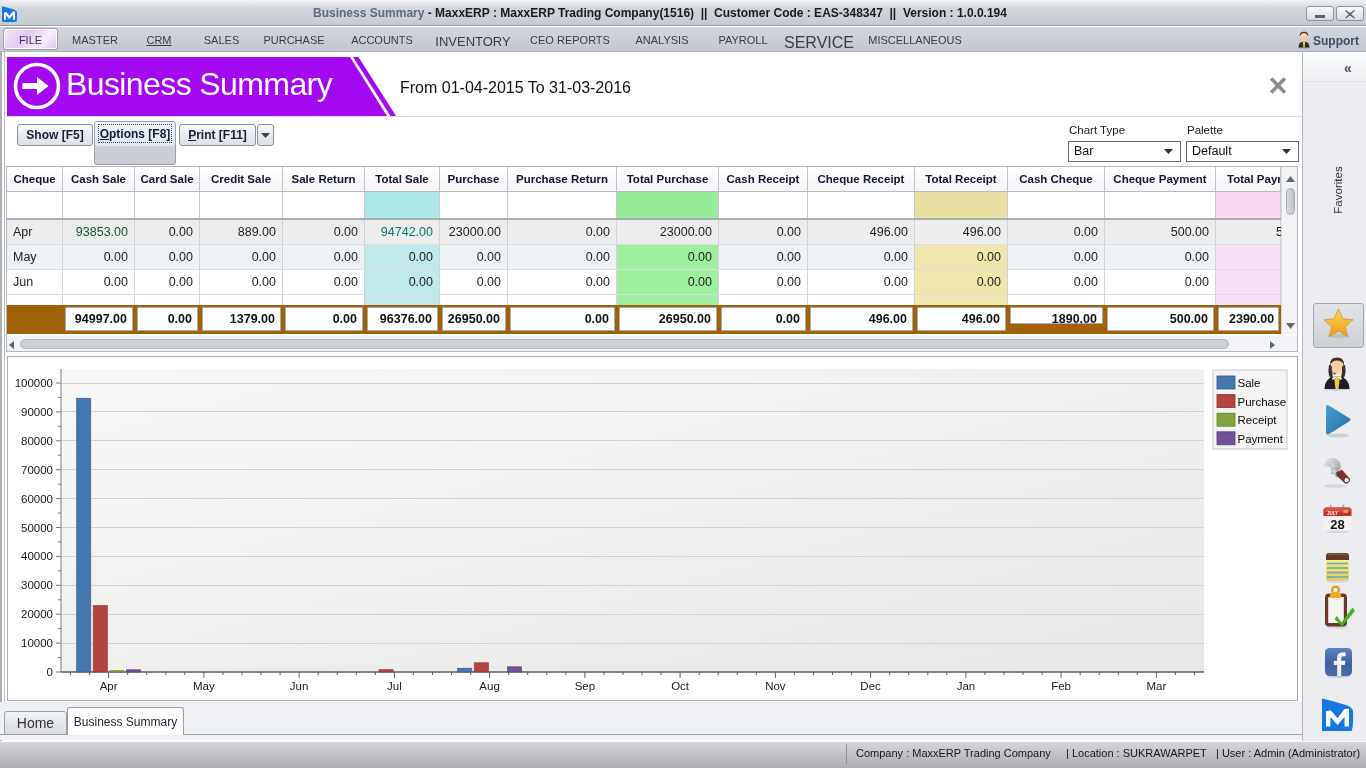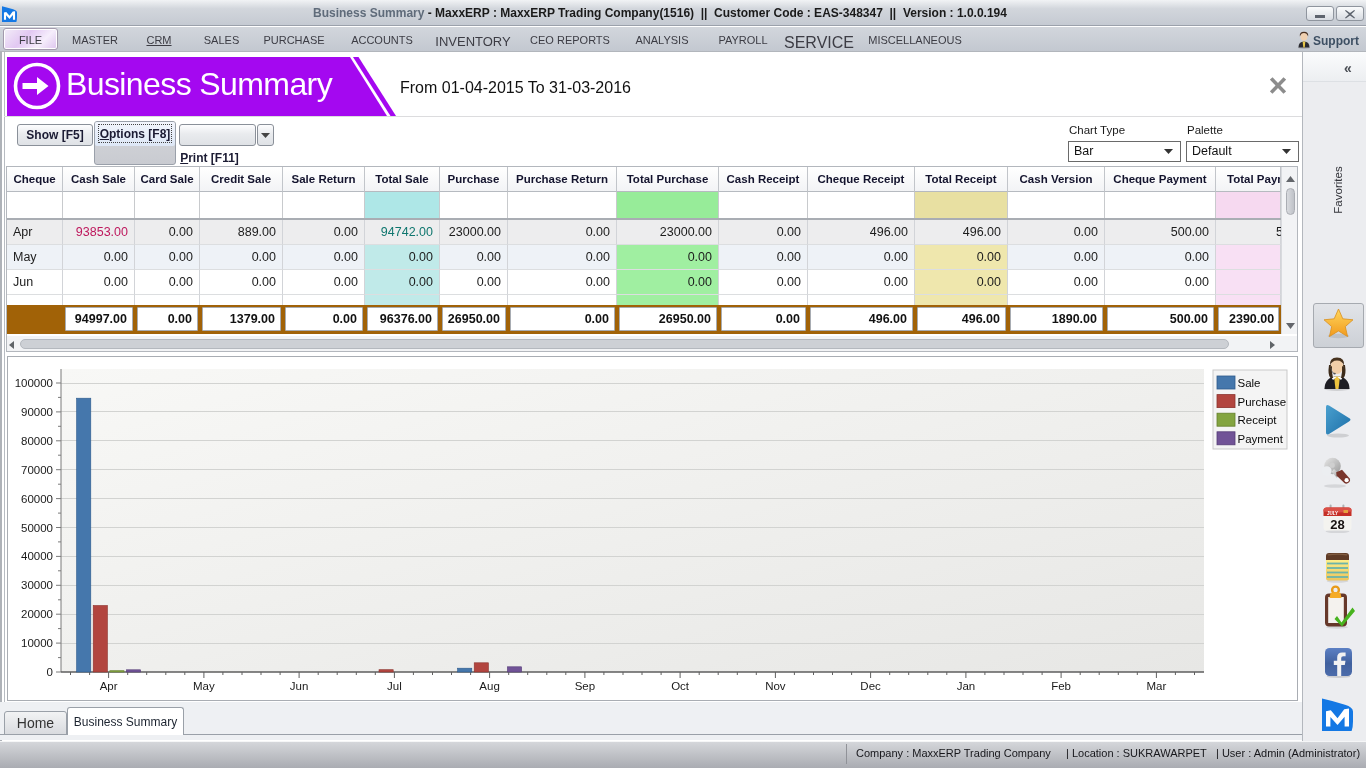--- a/index.html
+++ b/index.html
@@ -59,21 +59,21 @@
     </g>
   </svg>
 <div class="ab" style="left:4px;top:116px;width:1298px;height:1px;background:#dcdcde;"></div>
 <div class="ab" style="left:17px;top:124px;width:76px;height:22px;background:linear-gradient(#fdfdfe,#e9ebee 45%,#dfe2e6);border:1px solid #8a9099;border-radius:3px;"></div>
 <div class="ab" style="left:17px;top:128px;width:76px;text-align:center;font-size:12px;font-weight:bold;color:#1b1b33;">Show [F5]</div>
 <div class="ab" style="left:94px;top:121px;width:82px;height:44px;background:linear-gradient(#d4d6da,#c9cbd1);border:1px solid #9aa0aa;border-radius:3px;"></div>
 <div class="ab" style="left:95px;top:122px;width:80px;height:24px;background:linear-gradient(#f2f5fc,#dde7f6);border-radius:2px;"></div>
 <div class="ab" style="left:98px;top:124px;width:74px;height:19px;border:1px dotted #444;"></div>
 <div class="ab" style="left:95px;top:127px;width:80px;text-align:center;font-size:12px;font-weight:bold;color:#1b1b33;"><span style="text-decoration:underline">O</span>ptions [F8]</div>
 <div class="ab" style="left:179px;top:124px;width:77px;height:22px;background:linear-gradient(#fdfdfe,#e9ebee 45%,#dfe2e6);border:1px solid #8a9099;border-radius:3px;"></div>
-<div class="ab" style="left:171px;top:128px;width:77px;text-align:center;font-size:12px;font-weight:bold;color:#1b1b33;margin-top:23px;"><span style="text-decoration:underline">P</span>rint [F11]</div>
+<div class="ab" style="left:179px;top:128px;width:77px;text-align:center;font-size:12px;font-weight:bold;color:#1b1b33;"><span style="text-decoration:underline">P</span>rint [F11]</div>
 <div class="ab" style="left:257px;top:124px;width:17px;height:22px;background:linear-gradient(#fdfdfe,#e9ebee 45%,#dfe2e6);border:1px solid #8a9099;border-radius:3px;"></div>
 <div class="ab" style="left:257px;top:128px;width:17px;text-align:center;font-size:12px;font-weight:bold;color:#1b1b33;"></div>
 <svg class="ab" style="left:261px;top:133px" width="9" height="5" viewBox="0 0 9 5">
     <path d="M0 0 L9 0 L4.5 5 Z" fill="#444"></path>
   </svg>
 <div class="ab" style="left:1069px;top:124px;font-size:11.5px;color:#1a1a1a;">Chart Type</div>
 <div class="ab" style="left:1187px;top:124px;font-size:11.5px;color:#1a1a1a;">Palette</div>
 <div class="ab" style="left:1068px;top:141px;width:113px;height:21px;background:#fff;border:1px solid #6a6a6a;"></div>
 <div class="ab" style="left:1074px;top:144px;font-size:12.5px;color:#111;">Bar</div>
 <svg class="ab" style="left:1164px;top:149px" width="9" height="5" viewBox="0 0 9 5">
@@ -91,21 +91,21 @@
 <div style="position:absolute;left:128px;top:0;width:65px;height:25px;border-right:1px solid #c2c5ca;border-bottom:1px solid #b6bac0;text-align:center;font-size:11.5px;font-weight:bold;color:#14142e;line-height:24px;white-space:nowrap;overflow:hidden;">Card Sale</div>
 <div style="position:absolute;left:193px;top:0;width:83px;height:25px;border-right:1px solid #c2c5ca;border-bottom:1px solid #b6bac0;text-align:center;font-size:11.5px;font-weight:bold;color:#14142e;line-height:24px;white-space:nowrap;overflow:hidden;">Credit Sale</div>
 <div style="position:absolute;left:276px;top:0;width:82px;height:25px;border-right:1px solid #c2c5ca;border-bottom:1px solid #b6bac0;text-align:center;font-size:11.5px;font-weight:bold;color:#14142e;line-height:24px;white-space:nowrap;overflow:hidden;">Sale Return</div>
 <div style="position:absolute;left:358px;top:0;width:75px;height:25px;border-right:1px solid #c2c5ca;border-bottom:1px solid #b6bac0;text-align:center;font-size:11.5px;font-weight:bold;color:#14142e;line-height:24px;white-space:nowrap;overflow:hidden;">Total Sale</div>
 <div style="position:absolute;left:433px;top:0;width:68px;height:25px;border-right:1px solid #c2c5ca;border-bottom:1px solid #b6bac0;text-align:center;font-size:11.5px;font-weight:bold;color:#14142e;line-height:24px;white-space:nowrap;overflow:hidden;">Purchase</div>
 <div style="position:absolute;left:501px;top:0;width:109px;height:25px;border-right:1px solid #c2c5ca;border-bottom:1px solid #b6bac0;text-align:center;font-size:11.5px;font-weight:bold;color:#14142e;line-height:24px;white-space:nowrap;overflow:hidden;">Purchase Return</div>
 <div style="position:absolute;left:610px;top:0;width:102px;height:25px;border-right:1px solid #c2c5ca;border-bottom:1px solid #b6bac0;text-align:center;font-size:11.5px;font-weight:bold;color:#14142e;line-height:24px;white-space:nowrap;overflow:hidden;">Total Purchase</div>
 <div style="position:absolute;left:712px;top:0;width:89px;height:25px;border-right:1px solid #c2c5ca;border-bottom:1px solid #b6bac0;text-align:center;font-size:11.5px;font-weight:bold;color:#14142e;line-height:24px;white-space:nowrap;overflow:hidden;">Cash Receipt</div>
 <div style="position:absolute;left:801px;top:0;width:107px;height:25px;border-right:1px solid #c2c5ca;border-bottom:1px solid #b6bac0;text-align:center;font-size:11.5px;font-weight:bold;color:#14142e;line-height:24px;white-space:nowrap;overflow:hidden;">Cheque Receipt</div>
 <div style="position:absolute;left:908px;top:0;width:93px;height:25px;border-right:1px solid #c2c5ca;border-bottom:1px solid #b6bac0;text-align:center;font-size:11.5px;font-weight:bold;color:#14142e;line-height:24px;white-space:nowrap;overflow:hidden;">Total Receipt</div>
-<div style="position:absolute;left:1001px;top:0;width:97px;height:25px;border-right:1px solid #c2c5ca;border-bottom:1px solid #b6bac0;text-align:center;font-size:11.5px;font-weight:bold;color:#14142e;line-height:24px;white-space:nowrap;overflow:hidden;">Cash Version</div>
+<div style="position:absolute;left:1001px;top:0;width:97px;height:25px;border-right:1px solid #c2c5ca;border-bottom:1px solid #b6bac0;text-align:center;font-size:11.5px;font-weight:bold;color:#14142e;line-height:24px;white-space:nowrap;overflow:hidden;">Cash Cheque</div>
 <div style="position:absolute;left:1098px;top:0;width:111px;height:25px;border-right:1px solid #c2c5ca;border-bottom:1px solid #b6bac0;text-align:center;font-size:11.5px;font-weight:bold;color:#14142e;line-height:24px;white-space:nowrap;overflow:hidden;">Cheque Payment</div>
 <div style="position:absolute;left:1209px;top:0;width:65px;height:25px;border-right:1px solid #c2c5ca;border-bottom:1px solid #b6bac0;text-align:left;padding-left:11px;font-size:11.5px;font-weight:bold;color:#14142e;line-height:24px;white-space:nowrap;overflow:hidden;">Total Paym</div>
 </div>
 <div class="ab" style="left:7px;top:192px;width:1274px;height:26px;background:#fff;overflow:hidden;">
 <div style="position:absolute;left:0px;top:0;width:56px;height:26px;border-right:1px solid #c8cacd;background:#fff;"></div>
 <div style="position:absolute;left:56px;top:0;width:72px;height:26px;border-right:1px solid #c8cacd;background:#fff;"></div>
 <div style="position:absolute;left:128px;top:0;width:65px;height:26px;border-right:1px solid #c8cacd;background:#fff;"></div>
 <div style="position:absolute;left:193px;top:0;width:83px;height:26px;border-right:1px solid #c8cacd;background:#fff;"></div>
 <div style="position:absolute;left:276px;top:0;width:82px;height:26px;border-right:1px solid #c8cacd;background:#fff;"></div>
 <div style="position:absolute;left:358px;top:0;width:75px;height:26px;border-right:1px solid #c8cacd;background:#aee7e7;"></div>
@@ -115,21 +115,21 @@
 <div style="position:absolute;left:712px;top:0;width:89px;height:26px;border-right:1px solid #c8cacd;background:#fff;"></div>
 <div style="position:absolute;left:801px;top:0;width:107px;height:26px;border-right:1px solid #c8cacd;background:#fff;"></div>
 <div style="position:absolute;left:908px;top:0;width:93px;height:26px;border-right:1px solid #c8cacd;background:#e8e0a2;"></div>
 <div style="position:absolute;left:1001px;top:0;width:97px;height:26px;border-right:1px solid #c8cacd;background:#fff;"></div>
 <div style="position:absolute;left:1098px;top:0;width:111px;height:26px;border-right:1px solid #c8cacd;background:#fff;"></div>
 <div style="position:absolute;left:1209px;top:0;width:65px;height:26px;border-right:1px solid #c8cacd;background:#f6d9f0;"></div>
 </div>
 <div class="ab" style="left:7px;top:218px;width:1274px;height:2px;background:#a9adb3;"></div>
 <div class="ab" style="left:7px;top:220px;width:1274px;height:25px;background:#ededee;overflow:hidden;">
 <div style="position:absolute;left:0px;top:0;width:56px;height:25px;border-right:1px solid #d2d4d8;border-bottom:1px solid #dcdee0;text-align:left;padding-left:6px;font-size:12.5px;color:#1c1c1c;line-height:25px;white-space:nowrap;">Apr</div>
-<div style="position:absolute;left:56px;top:0;width:72px;height:25px;border-right:1px solid #d2d4d8;border-bottom:1px solid #dcdee0;text-align:right;padding-right:6px;font-size:12.5px;color:#be185d;line-height:25px;white-space:nowrap;">93853.00</div>
+<div style="position:absolute;left:56px;top:0;width:72px;height:25px;border-right:1px solid #d2d4d8;border-bottom:1px solid #dcdee0;text-align:right;padding-right:6px;font-size:12.5px;color:#14532d;line-height:25px;white-space:nowrap;">93853.00</div>
 <div style="position:absolute;left:128px;top:0;width:65px;height:25px;border-right:1px solid #d2d4d8;border-bottom:1px solid #dcdee0;text-align:right;padding-right:6px;font-size:12.5px;color:#1c1c1c;line-height:25px;white-space:nowrap;">0.00</div>
 <div style="position:absolute;left:193px;top:0;width:83px;height:25px;border-right:1px solid #d2d4d8;border-bottom:1px solid #dcdee0;text-align:right;padding-right:6px;font-size:12.5px;color:#1c1c1c;line-height:25px;white-space:nowrap;">889.00</div>
 <div style="position:absolute;left:276px;top:0;width:82px;height:25px;border-right:1px solid #d2d4d8;border-bottom:1px solid #dcdee0;text-align:right;padding-right:6px;font-size:12.5px;color:#1c1c1c;line-height:25px;white-space:nowrap;">0.00</div>
 <div style="position:absolute;left:358px;top:0;width:75px;height:25px;border-right:1px solid #d2d4d8;border-bottom:1px solid #dcdee0;text-align:right;padding-right:6px;font-size:12.5px;color:#0f766e;line-height:25px;white-space:nowrap;">94742.00</div>
 <div style="position:absolute;left:433px;top:0;width:68px;height:25px;border-right:1px solid #d2d4d8;border-bottom:1px solid #dcdee0;text-align:right;padding-right:6px;font-size:12.5px;color:#1c1c1c;line-height:25px;white-space:nowrap;">23000.00</div>
 <div style="position:absolute;left:501px;top:0;width:109px;height:25px;border-right:1px solid #d2d4d8;border-bottom:1px solid #dcdee0;text-align:right;padding-right:6px;font-size:12.5px;color:#1c1c1c;line-height:25px;white-space:nowrap;">0.00</div>
 <div style="position:absolute;left:610px;top:0;width:102px;height:25px;border-right:1px solid #d2d4d8;border-bottom:1px solid #dcdee0;text-align:right;padding-right:6px;font-size:12.5px;color:#1c1c1c;line-height:25px;white-space:nowrap;">23000.00</div>
 <div style="position:absolute;left:712px;top:0;width:89px;height:25px;border-right:1px solid #d2d4d8;border-bottom:1px solid #dcdee0;text-align:right;padding-right:6px;font-size:12.5px;color:#1c1c1c;line-height:25px;white-space:nowrap;">0.00</div>
 <div style="position:absolute;left:801px;top:0;width:107px;height:25px;border-right:1px solid #d2d4d8;border-bottom:1px solid #dcdee0;text-align:right;padding-right:6px;font-size:12.5px;color:#1c1c1c;line-height:25px;white-space:nowrap;">496.00</div>
 <div style="position:absolute;left:908px;top:0;width:93px;height:25px;border-right:1px solid #d2d4d8;border-bottom:1px solid #dcdee0;text-align:right;padding-right:6px;font-size:12.5px;color:#1c1c1c;line-height:25px;white-space:nowrap;">496.00</div>
@@ -193,21 +193,21 @@
 <div style="position:absolute;left:130px;top:2px;width:61px;height:24px;background:#fff;border:1px solid #a8acb2;border-radius:1px;text-align:right;padding-right:5px;font-size:12.5px;font-weight:bold;color:#111;line-height:22px;">0.00</div>
 <div style="position:absolute;left:195px;top:2px;width:79px;height:24px;background:#fff;border:1px solid #a8acb2;border-radius:1px;text-align:right;padding-right:5px;font-size:12.5px;font-weight:bold;color:#111;line-height:22px;">1379.00</div>
 <div style="position:absolute;left:278px;top:2px;width:78px;height:24px;background:#fff;border:1px solid #a8acb2;border-radius:1px;text-align:right;padding-right:5px;font-size:12.5px;font-weight:bold;color:#111;line-height:22px;">0.00</div>
 <div style="position:absolute;left:360px;top:2px;width:71px;height:24px;background:#fff;border:1px solid #a8acb2;border-radius:1px;text-align:right;padding-right:5px;font-size:12.5px;font-weight:bold;color:#111;line-height:22px;">96376.00</div>
 <div style="position:absolute;left:435px;top:2px;width:64px;height:24px;background:#fff;border:1px solid #a8acb2;border-radius:1px;text-align:right;padding-right:5px;font-size:12.5px;font-weight:bold;color:#111;line-height:22px;">26950.00</div>
 <div style="position:absolute;left:503px;top:2px;width:105px;height:24px;background:#fff;border:1px solid #a8acb2;border-radius:1px;text-align:right;padding-right:5px;font-size:12.5px;font-weight:bold;color:#111;line-height:22px;">0.00</div>
 <div style="position:absolute;left:612px;top:2px;width:98px;height:24px;background:#fff;border:1px solid #a8acb2;border-radius:1px;text-align:right;padding-right:5px;font-size:12.5px;font-weight:bold;color:#111;line-height:22px;">26950.00</div>
 <div style="position:absolute;left:714px;top:2px;width:85px;height:24px;background:#fff;border:1px solid #a8acb2;border-radius:1px;text-align:right;padding-right:5px;font-size:12.5px;font-weight:bold;color:#111;line-height:22px;">0.00</div>
 <div style="position:absolute;left:803px;top:2px;width:103px;height:24px;background:#fff;border:1px solid #a8acb2;border-radius:1px;text-align:right;padding-right:5px;font-size:12.5px;font-weight:bold;color:#111;line-height:22px;">496.00</div>
 <div style="position:absolute;left:910px;top:2px;width:89px;height:24px;background:#fff;border:1px solid #a8acb2;border-radius:1px;text-align:right;padding-right:5px;font-size:12.5px;font-weight:bold;color:#111;line-height:22px;">496.00</div>
-<div style="position:absolute;left:1003px;top:2px;width:93px;height:24px;background:#fff;border:1px solid #a8acb2;border-radius:1px;text-align:right;padding-right:5px;font-size:12.5px;font-weight:bold;color:#111;line-height:22px;">1890.00</div>
+<div style="position:absolute;left:1003px;top:2px;width:93px;height:17px;background:#fff;border:1px solid #a8acb2;border-radius:1px;text-align:right;padding-right:5px;font-size:12.5px;font-weight:bold;color:#111;line-height:22px;">1890.00</div>
 <div style="position:absolute;left:1100px;top:2px;width:107px;height:24px;background:#fff;border:1px solid #a8acb2;border-radius:1px;text-align:right;padding-right:5px;font-size:12.5px;font-weight:bold;color:#111;line-height:22px;">500.00</div>
 <div style="position:absolute;left:1211px;top:2px;width:61px;height:24px;background:#fff;border:1px solid #a8acb2;border-radius:1px;text-align:left;padding-left:10px;font-size:12.5px;font-weight:bold;color:#111;line-height:22px;">2390.00</div>
 </div>
 <div class="ab" style="left:1281px;top:167px;width:16px;height:167px;background:#f2f3f5;border-left:1px solid #d8dade;"></div>
 <svg class="ab" style="left:1286px;top:176px" width="9" height="6" viewBox="0 0 9 6">
     <path d="M4.5 0 L9 6 L0 6 Z" fill="#63666b"></path>
   </svg>
 <div class="ab" style="left:1286px;top:188px;width:9px;height:27px;background:linear-gradient(90deg,#d8dade,#bfc2c8);border:1px solid #aaadb3;border-radius:5px;"></div>
 <svg class="ab" style="left:1286px;top:323px" width="9" height="6" viewBox="0 0 9 6">
     <path d="M0 0 L9 0 L4.5 6 Z" fill="#63666b"></path>

